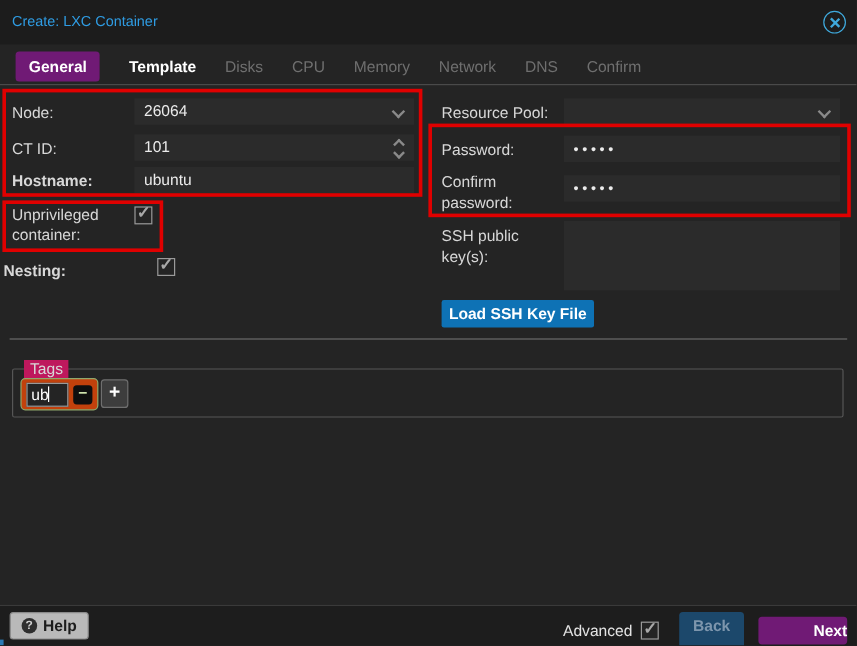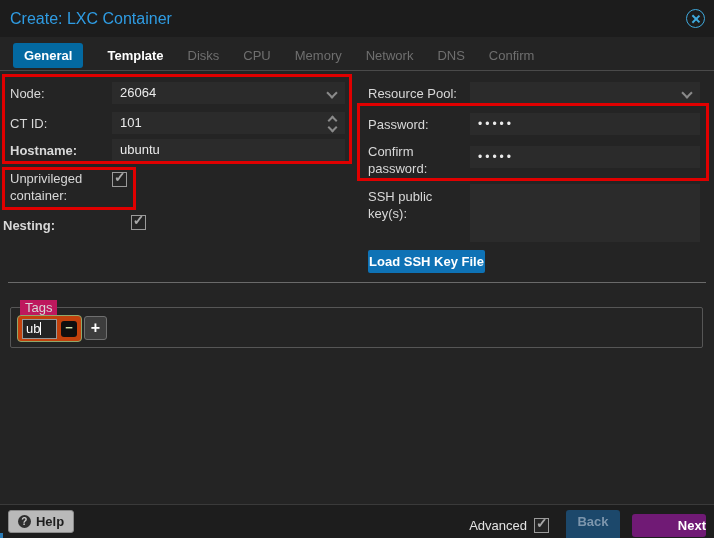--- a/index.html
+++ b/index.html
@@ -2,50 +2,50 @@
 <html><head>
 <meta charset="utf-8">
 <style>
   html,body{margin:0;padding:0;background:#242424;}
   #dialog{position:relative;width:714px;height:538px;background:#242424;
     font-family:"Liberation Sans",sans-serif;font-size:13px;color:#dcdcdc;overflow:hidden;}
   .abs{position:absolute;}
 
   
   #header{left:0;top:0;width:714px;height:37px;background:#1c1c1c;}
-  #title{left:10px;top:0;line-height:37px;color:#2f9ce3;font-size:16px;}
+  #title{left:10px;top:0;line-height:37px;color:#2f9ce3;font-size:12px;}
   #close{right:9px;top:9px;width:17px;height:17px;border:1px solid #3fa9dc;border-radius:50%;cursor:pointer;}
   #close::before,#close::after{content:"";position:absolute;left:8px;top:4px;width:1.5px;height:10px;background:#3fa9dc;}
   #close::before{transform:rotate(45deg);} #close::after{transform:rotate(-45deg);}
 
   
   #tabs{left:13px;top:42px;height:26px;display:flex;gap:24px;align-items:center;}
   .tab{color:#6f6f6f;white-space:nowrap;}
   .tab.enabled{color:#ffffff;font-weight:bold;cursor:pointer;}
-  .tab.active{background:#0369a1;color:#fff;font-weight:bold;padding:5px 11px;border-radius:3px;cursor:pointer;}
+  .tab.active{background:#701a75;color:#fff;font-weight:bold;padding:5px 11px;border-radius:3px;cursor:pointer;}
   #tabline{left:0;top:70px;width:714px;height:1px;background:#4a4a4a;}
 
   
   .lbl{color:#d8d8d8;line-height:17px;}
   .field{background:#2b2b2b;color:#ebebeb;line-height:22px;padding:0 8px;box-sizing:border-box;height:22px;cursor:text;}
   .chev{position:absolute;right:9px;top:7px;width:6px;height:6px;border-right:2px solid #8a8a8a;border-bottom:2px solid #8a8a8a;transform:rotate(45deg);}
   .spin-up{position:absolute;right:9px;top:5px;width:5px;height:5px;border-right:2px solid #8a8a8a;border-bottom:2px solid #8a8a8a;transform:rotate(-135deg);}
   .spin-dn{position:absolute;right:9px;top:12px;width:5px;height:5px;border-right:2px solid #8a8a8a;border-bottom:2px solid #8a8a8a;transform:rotate(45deg);}
 
   #lbl-node{left:10px;top:85px;width:100px;} #fld-node{left:112px;top:82px;width:233px;}
   #lbl-ctid{left:10px;top:115px;width:100px;} #fld-ctid{left:112px;top:112px;width:233px;}
   #lbl-host{left:10px;top:142px;width:100px;font-weight:bold;} #fld-host{left:112px;top:139px;width:233px;}
   #lbl-unpriv{left:10px;top:170px;width:98px;} #cb-unpriv{left:112px;top:172px;}
   #lbl-nesting{left:3px;top:217px;width:100px;font-weight:bold;} #cb-nesting{left:112px;top:215px;}
 
   #lbl-pool{left:368px;top:85px;width:102px;} #fld-pool{left:470px;top:82px;width:230px;}
   #lbl-pass{left:368px;top:116px;width:100px;} #fld-pass{left:470px;top:113px;width:230px;letter-spacing:3px;font-size:12px;}
   #lbl-cpass{left:368px;top:143px;width:98px;} #fld-cpass{left:470px;top:146px;width:230px;letter-spacing:3px;font-size:12px;}
   #lbl-ssh{left:368px;top:188px;width:98px;} #ta-ssh{left:470px;top:184px;width:230px;height:58px;background:#2b2b2b;cursor:text;}
-  #btn-ssh{left:368px;top:250px;width:117px;height:23px;background:#0e72b5;color:#fff;text-align:center;line-height:23px;border-radius:2px;font-weight:bold;cursor:pointer;}
+  #btn-ssh{left:368px;top:250px;width:127px;height:23px;background:#0e72b5;color:#fff;text-align:center;line-height:23px;border-radius:2px;font-weight:bold;cursor:pointer;}
 
   .checkbox{display:inline-block;width:13px;height:13px;border:1px solid #9a9a9a;background:#242424;position:relative;cursor:pointer;}
   .checkbox .mark{position:absolute;left:1px;top:-4px;color:#a8a8a8;font-size:14px;font-weight:bold;}
 
   #divider{left:8px;top:282px;width:698px;height:1px;background:#6a6a6a;}
 
   
   #tagsbox{left:10px;top:307px;width:691px;height:39px;border:1px solid #565656;border-radius:2px;}
   #tagslegend{left:20px;top:300px;background:#be185d;padding:0 5px;color:#d8d8d8;}
   #chip{left:17px;top:315px;height:27px;background:#c2410c;border:1px solid #8fa86c;border-radius:4px;display:flex;align-items:center;padding:0 4px;box-sizing:border-box;gap:4px;}

